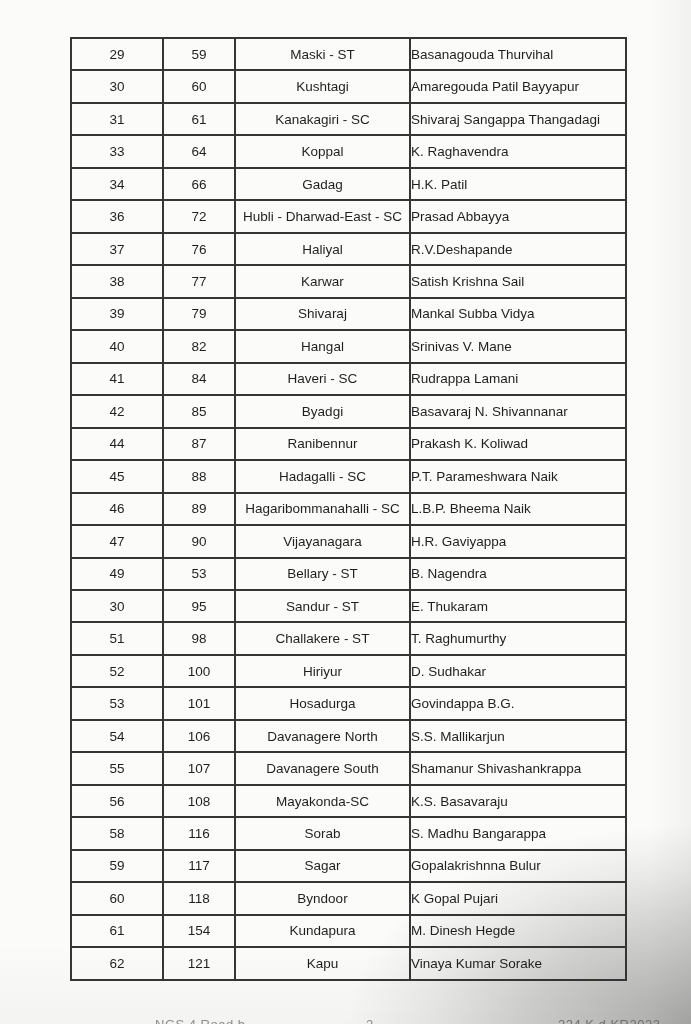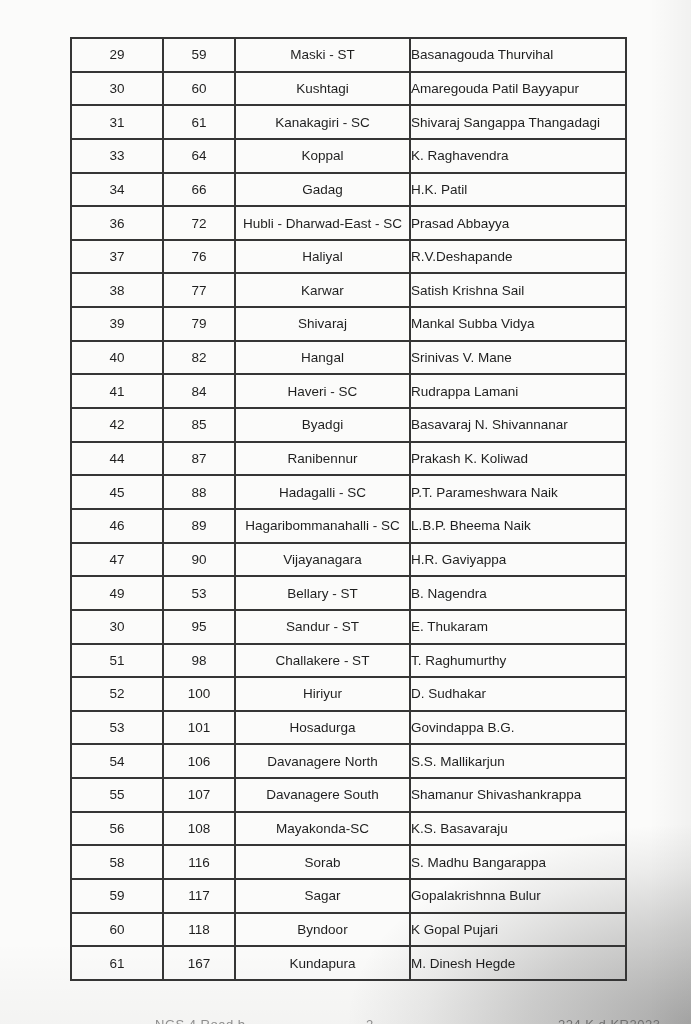--- a/index.html
+++ b/index.html
@@ -245,23 +245,29 @@
           <td class="col-candidate">Gopalakrishnna Bulur</td>
         </tr>
         <tr>
           <td class="col-serial">60</td>
           <td class="col-number">118</td>
           <td class="col-constituency">Byndoor</td>
           <td class="col-candidate">K Gopal Pujari</td>
         </tr>
         <tr>
           <td class="col-serial">61</td>
-          <td class="col-number">167</td>
+          <td class="col-number">154</td>
           <td class="col-constituency">Kundapura</td>
           <td class="col-candidate">M. Dinesh Hegde</td>
+        </tr>
+        <tr>
+          <td class="col-serial">62</td>
+          <td class="col-number">121</td>
+          <td class="col-constituency">Kapu</td>
+          <td class="col-candidate">Vinaya Kumar Sorake</td>
         </tr>
       </tbody>
   </table>
 </div>
 
 <div class="footer-fragment footer-left">NGS 4 Road b</div>
 <div class="footer-fragment footer-center">2</div>
 <div class="footer-fragment footer-right">224 K d KR2023</div>
 
 </body></html>

